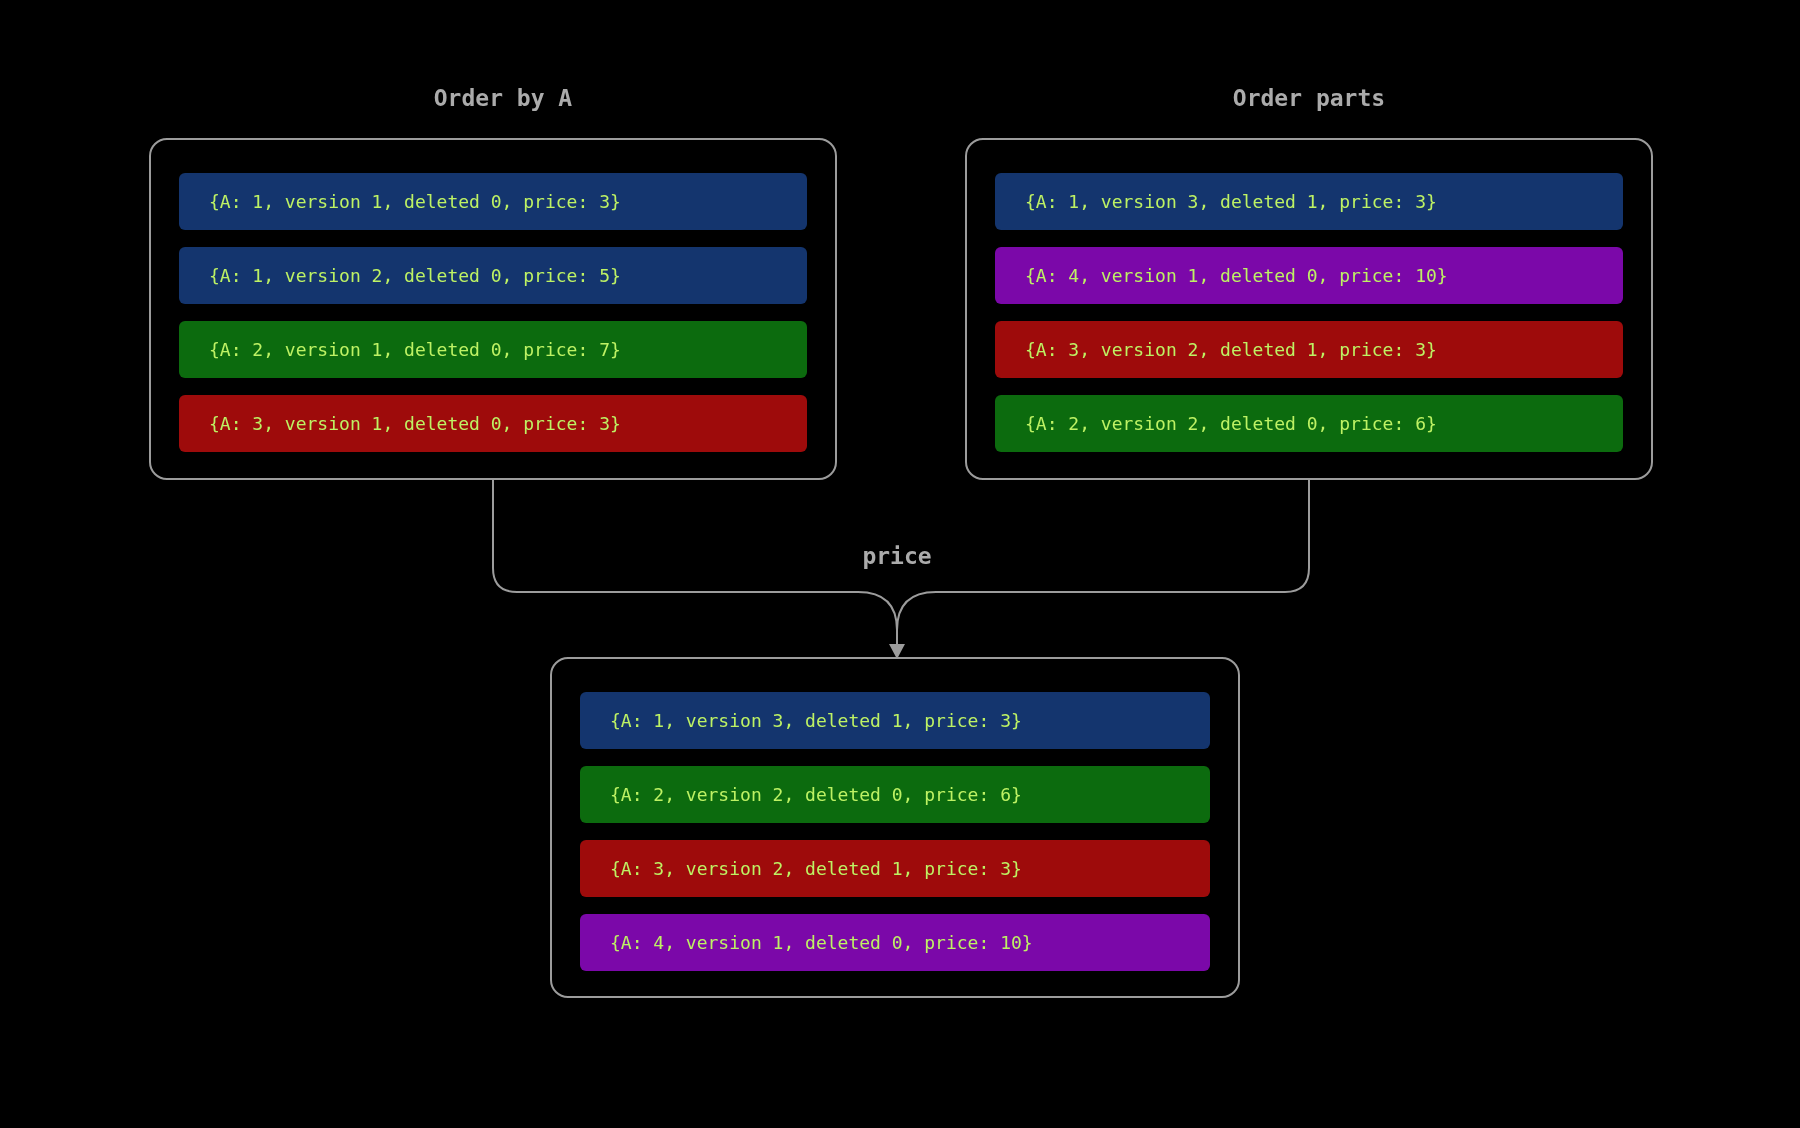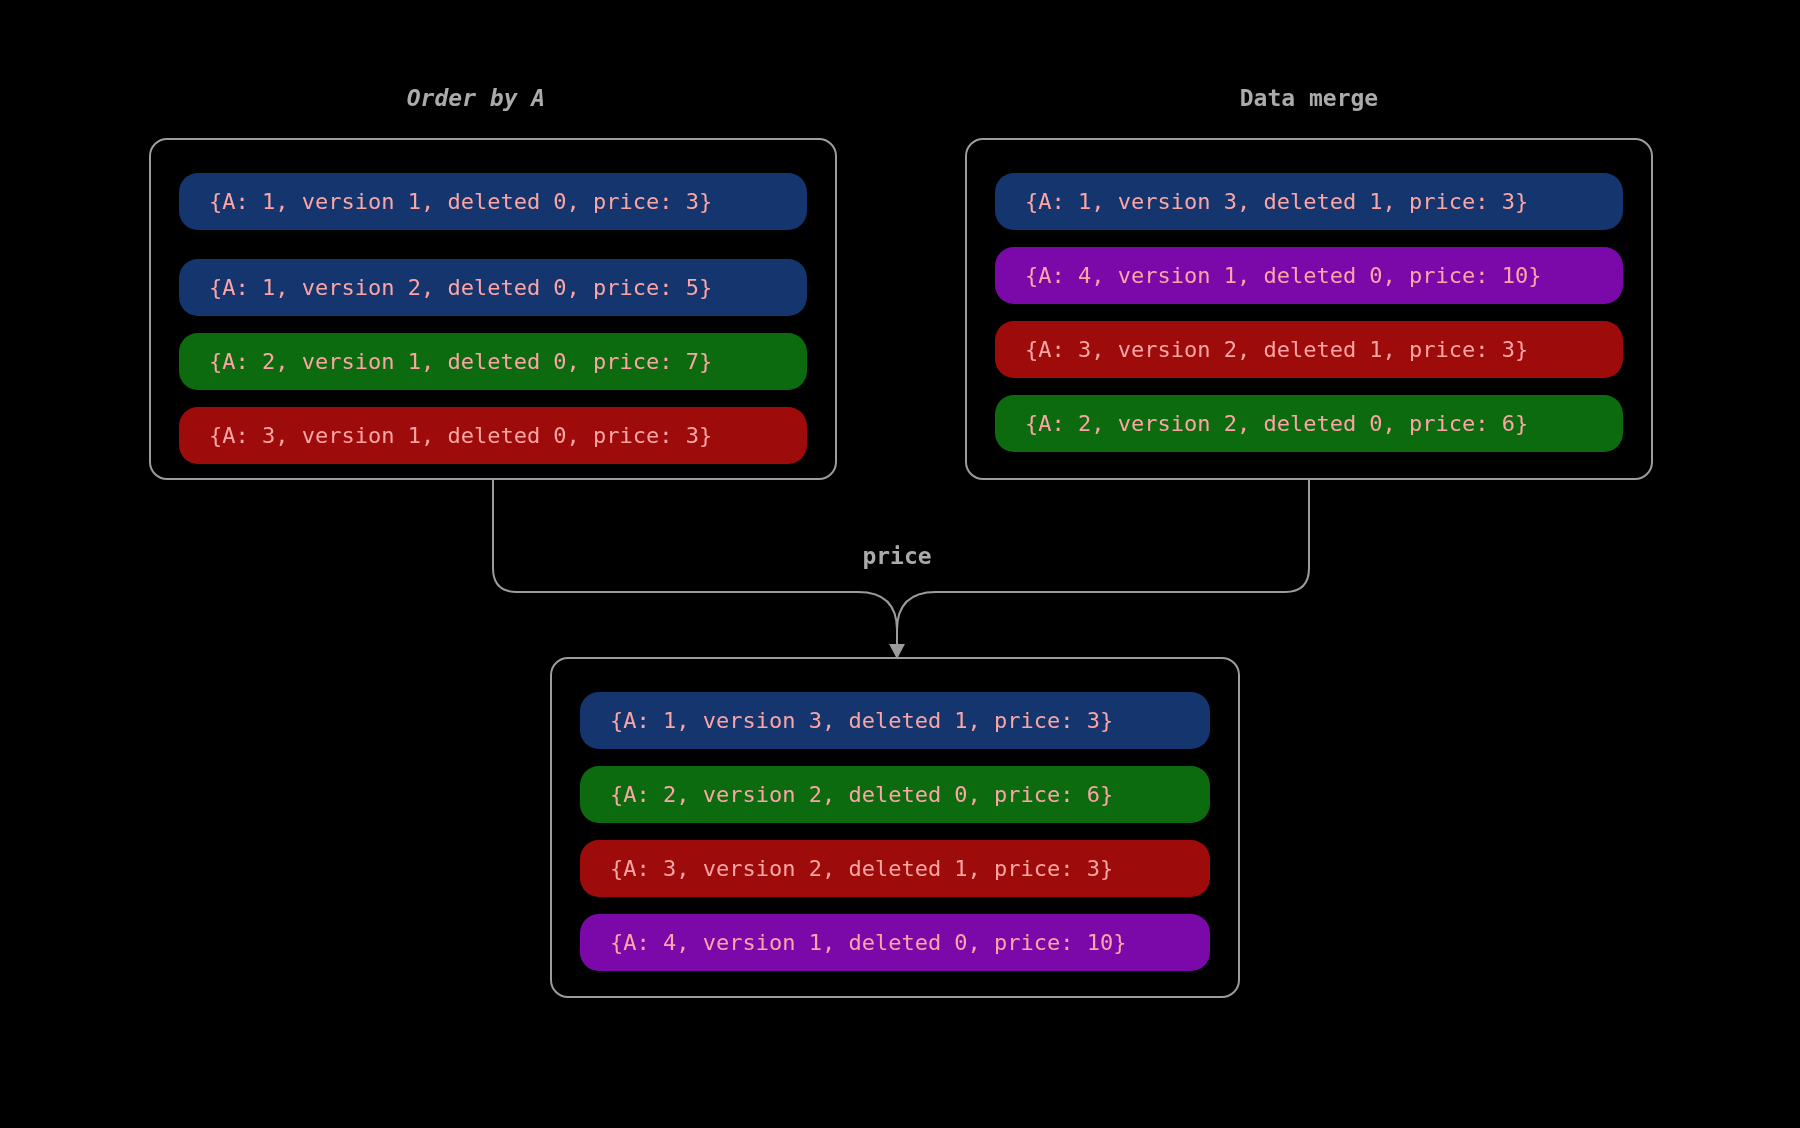--- a/index.html
+++ b/index.html
@@ -14,45 +14,45 @@
   }
   .connectors { position: absolute; left: 0; top: 0; width: 1800px; height: 1128px; }
   .box-title {
     position: absolute;
     font-size: 23px;
     font-weight: bold;
     color: #ababab;
     text-align: center;
     line-height: 28px;
   }
-  .t-left  { left: 132px; top: 84px;  width: 688px; font-style: italic; }
+  .t-left  { left: 159px; top: 84px;  width: 688px; }
   .t-right { left: 965px; top: 84px;  width: 688px; }
   .part-box {
     position: absolute;
     border: 2px solid #9c9c9c;
     border-radius: 18px;
     background: #000;
     display: flex;
     flex-direction: column;
     gap: 17px;
     padding: 33px 28px;
   }
   .box-left   { left: 149px; top: 138px; width: 688px; height: 342px; }
   .box-right  { left: 965px; top: 138px; width: 688px; height: 342px; }
   .box-bottom { left: 550px; top: 657px; width: 690px; height: 341px; }
   .row {
     flex: 0 0 57px;
     height: 57px;
-    border-radius: 19px;
+    border-radius: 6px;
     display: flex;
     align-items: center;
     padding-left: 30px;
-    font-size: 22px;
+    font-size: 18px;
     line-height: 22px;
-    color: #fca5a5;
+    color: #bef264;
     white-space: pre;
   }
   .merge-label {
     position: absolute;
     left: 820px;
     top: 543px;
     width: 154px;
     text-align: center;
     font-size: 23px;
     font-weight: bold;
@@ -65,25 +65,25 @@
 <div class="stage">
 
   <svg class="connectors" width="1800" height="1128" viewBox="0 0 1800 1128" aria-hidden="true">
     <path d="M493 480 L493 568 Q493 592 517 592 L858 592 Q897 592 897 630 L897 646" stroke="#9c9c9c" stroke-width="2" fill="none"></path>
     <path d="M1309 480 L1309 568 Q1309 592 1285 592 L936 592 Q897 592 897 630" stroke="#9c9c9c" stroke-width="2" fill="none"></path>
     <polygon points="889,644 905,644 897,659" fill="#9c9c9c"></polygon>
   </svg>
 
   <div class="box-title t-left">Order by A</div>
 
-  <div class="box-title t-right">Data merge</div>
+  <div class="box-title t-right">Order parts</div>
 
   <div class="part-box box-left">
       <div class="row" style="background: rgb(20, 53, 110);">{A: 1, version 1, deleted 0, price: 3}</div>
-      <div class="row" style="background: rgb(20, 53, 110); margin-top: 12px;">{A: 1, version 2, deleted 0, price: 5}</div>
+      <div class="row" style="background: rgb(20, 53, 110);">{A: 1, version 2, deleted 0, price: 5}</div>
       <div class="row" style="background: rgb(12, 107, 14);">{A: 2, version 1, deleted 0, price: 7}</div>
       <div class="row" style="background: rgb(158, 11, 11);">{A: 3, version 1, deleted 0, price: 3}</div>
     </div>
 
   <div class="part-box box-right">
       <div class="row" style="background: rgb(20, 53, 110);">{A: 1, version 3, deleted 1, price: 3}</div>
       <div class="row" style="background: rgb(123, 8, 169);">{A: 4, version 1, deleted 0, price: 10}</div>
       <div class="row" style="background: rgb(158, 11, 11);">{A: 3, version 2, deleted 1, price: 3}</div>
       <div class="row" style="background: rgb(12, 107, 14);">{A: 2, version 2, deleted 0, price: 6}</div>
     </div>

